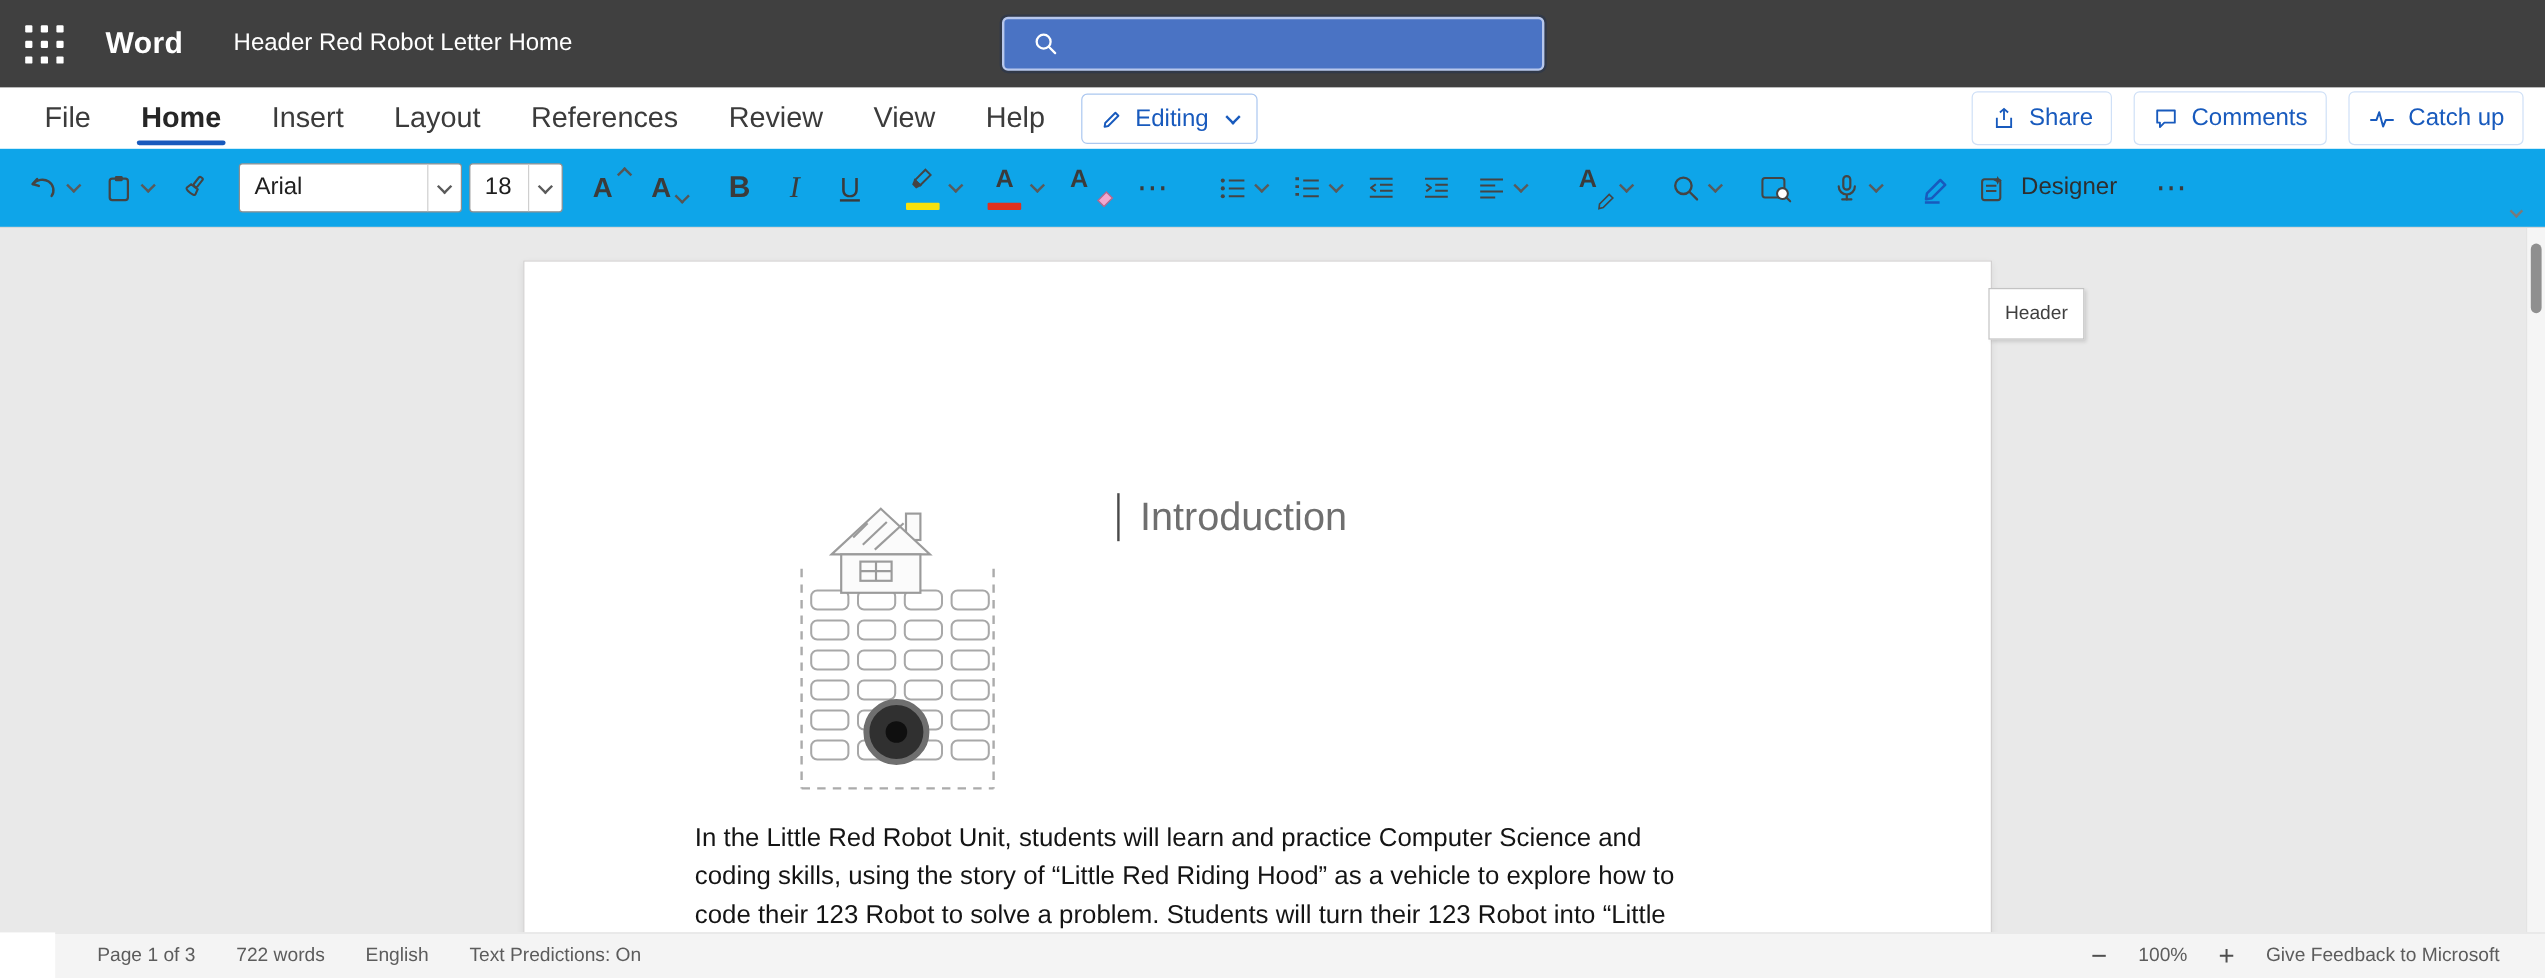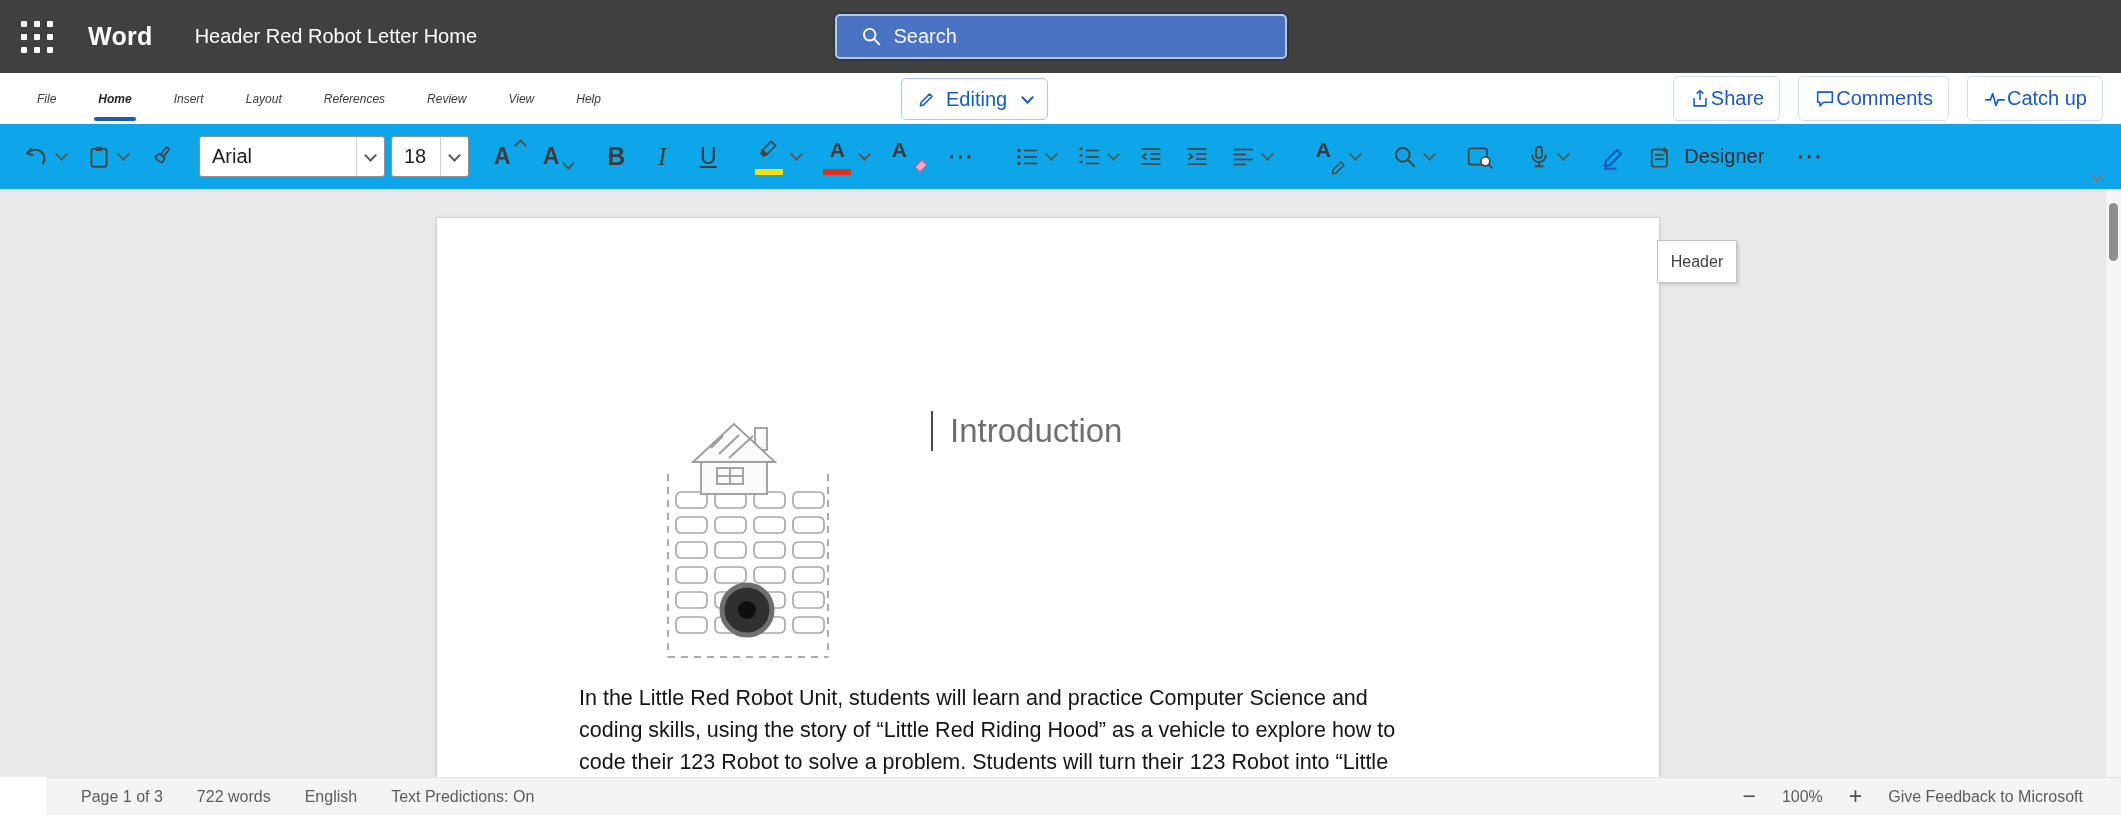--- a/index.html
+++ b/index.html
@@ -16,27 +16,27 @@
   .search { position:absolute; left:50%; top:14px; transform:translateX(-50%); width:452px; height:45px;
             background:#4a73c4; border:2px solid #b7c7ec; border-radius:5px; display:flex; align-items:center;
             box-shadow:0 0 0 2px rgba(10,40,95,.28); }
   .search .sicon { margin-left:24px; display:flex; }
   .search input { flex:1; background:transparent; border:none; outline:none; color:#fff; font-size:20px; margin-left:12px; font-family:inherit; }
   .search input::placeholder { color:#fff; opacity:.95; }
 
   
   .tabsrow { height:51px; background:#fff; display:flex; align-items:center; position:relative; }
   .tabs { display:flex; height:100%; margin-left:16px; }
-  .tab { padding:4px 21px; display:flex; align-items:center; font-size:12px; color:#3b3b3b; position:relative;font-style:italic; }
+  .tab { padding:4px 21px; display:flex; align-items:center; font-size:24px; color:#3b3b3b; position:relative; }
   .tab.active { font-weight:600; color:#262626; }
   .tab.active::after { content:""; position:absolute; left:17px; right:17px; bottom:3px; height:4px; border-radius:2px; background:#185abd; }
   .editing-btn { position:absolute; left:901px; top:5px; height:42px; padding:0 15px; border:1px solid #abc7f0;
                  border-radius:5px; display:flex; align-items:center; gap:9px; color:#185abd; font-size:20px; background:#fff; }
   .right-actions { position:absolute; right:18px; top:3px; display:flex; gap:18px; align-items:center; }
-  .action-btn { height:45px; padding:0 15px; display:flex; align-items:center; gap:0; color:#185abd; font-size:20px;
+  .action-btn { height:45px; padding:0 15px; display:flex; align-items:center; gap:10px; color:#185abd; font-size:20px;
                 border:1px solid #cfe0f7; border-radius:5px; background:#fff; }
   .chev { width:9px; height:9px; border-right:2px solid #5a5a5a; border-bottom:2px solid #5a5a5a;
           transform:rotate(45deg); margin-left:7px; margin-top:-4px; flex:none; }
   .chev.blue { border-color:#185abd; }
 
   
   .toolbar { height:66px; background:#0ea5e9; display:flex; align-items:center; padding:0 16px; gap:6px;
              border-bottom:1px solid #d9d9d9; position:relative; }
   .tbtn { height:46px; min-width:40px; padding:0 7px; display:flex; align-items:center; justify-content:center;
           color:#3b3b3b; border-radius:4px; }
@@ -103,21 +103,20 @@
   </button>
   <span class="brand">Word</span>
   <span class="doc-title">Header Red Robot Letter Home</span>
   <div class="search">
     <span class="sicon">
       <svg width="21" height="21" viewBox="0 0 21 21">
           <circle cx="8.7" cy="8.7" r="5.8" fill="none" stroke="#fff" stroke-width="1.9"></circle>
           <line x1="13.2" y1="13.2" x2="18.3" y2="18.3" stroke="#fff" stroke-width="1.9" stroke-linecap="round"></line>
         </svg>
     </span>
-    <input placeholder="Search" style="">
   </div>
 </header>
 
 <div class="tabsrow">
   <nav class="tabs">
     <div class="tab">File</div>
     <div class="tab active">Home</div>
     <div class="tab">Insert</div>
     <div class="tab">Layout</div>
     <div class="tab">References</div>

